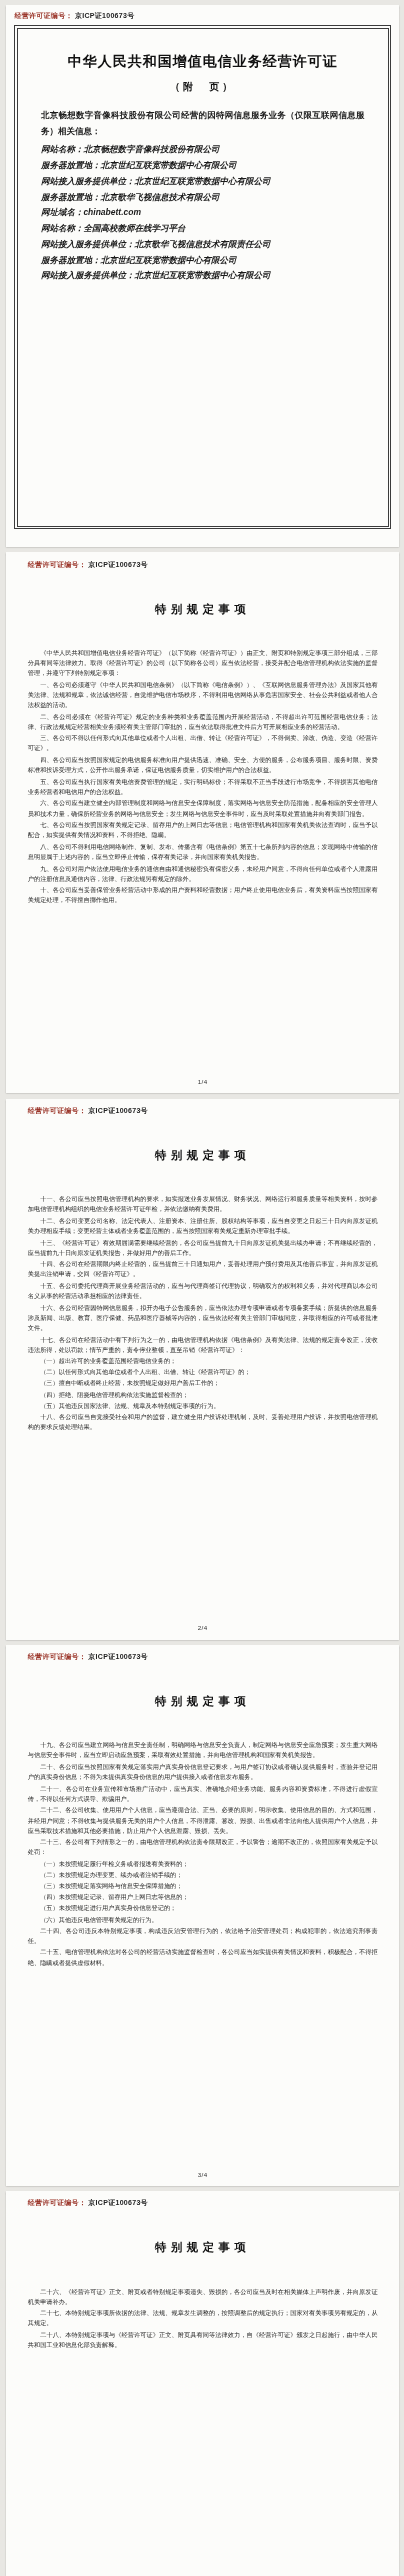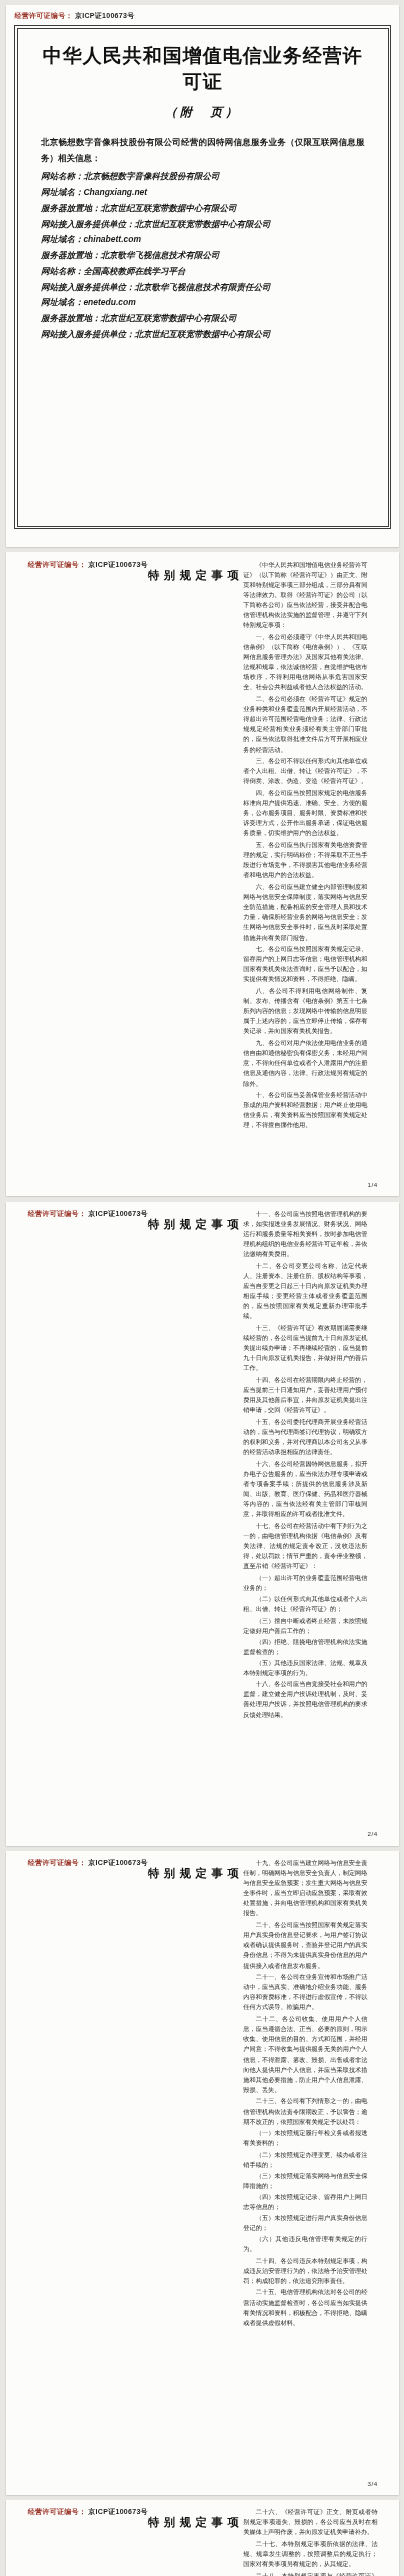--- a/index.html
+++ b/index.html
@@ -35,51 +35,51 @@
     height: 504px;
   }
   .cert-frame-inner {
     border: 0.5px solid #3b3b3b;
     height: 100%;
     padding: 13.4px 23px 10.3px;
   }
   .cert-title {
     text-align: center;
     font-family: "Liberation Serif", "DejaVu Serif", serif;
-    font-size: 19px;
+    font-size: 14px;
     font-weight: bold;
     letter-spacing: 1px;
     color: #111;
-    margin: 1px 0 0;
+    margin: 11px 0 0;
   }
   .cert-subtitle {
     text-align: center;
-    font-size: 12px;
+    font-size: 10px;
     font-weight: bold;
     letter-spacing: 3.1px;
     margin-top: 8.2px;
     color: #111;
-    font-style: italic;
   }
   .cert-body {
     margin-top: 14.4px;
     font-size: 8.5px;
     font-weight: bold;
     line-height: 1.85;
     color: #1a1a1a;
     text-align: justify;
   }
   .cert-intro { margin: 0 0 3.1px; font-family: Liberation Serif, serif; }
   .cert-entry { margin: 0; font-style: italic; }
   
   .page-reg {
-    height: 644px;
+    height: 541px;
     padding: 7.2px 21.6px 8.2px;
     display: flex;
-    flex-direction: row;
+    flex-direction: column;
+    gap: 24px;
   }
   .reg-title {
     text-align: center;
     font-family: "Liberation Serif", "DejaVu Serif", serif;
     font-size: 11.3px;
     font-weight: bold;
     letter-spacing: 4.6px;
     color: #111;
     margin: 8.2px 0 7.2px;
   }
@@ -112,36 +112,34 @@
     </div>
     <div class="cert-frame-outer">
       <div class="cert-frame-inner">
         <h1 class="cert-title">中华人民共和国增值电信业务经营许可证</h1>
         <div class="cert-subtitle">（附　页）</div>
         <div class="cert-body">
           <p class="cert-intro">北京畅想数字音像科技股份有限公司经营的因特网信息服务业务（仅限互联网信息服务）相关信息：</p>
           <div>
   <p class="cert-entry"><span>网站名称：</span><span>北京畅想数字音像科技股份有限公司</span></p>
 
-  <p class="cert-entry"><span>网址域名：</span><span>Changxiang.net</span></p>
 
   <p class="cert-entry"><span>服务器放置地：</span><span>北京世纪互联宽带数据中心有限公司</span></p>
 
   <p class="cert-entry"><span>网站接入服务提供单位：</span><span>北京世纪互联宽带数据中心有限公司</span></p>
 
 
+  <p class="cert-entry"><span>服务器放置地：</span><span>北京歌华飞视信息技术有限公司</span></p>
+
   <p class="cert-entry"><span>网址域名：</span><span>chinabett.com</span></p>
 
-  <p class="cert-entry"><span>服务器放置地：</span><span>北京歌华飞视信息技术有限公司</span></p>
-
   <p class="cert-entry"><span>网站名称：</span><span>全国高校教师在线学习平台</span></p>
 
   <p class="cert-entry"><span>网站接入服务提供单位：</span><span>北京歌华飞视信息技术有限责任公司</span></p>
 
-  <p class="cert-entry"><span>网址域名：</span><span>enetedu.com</span></p>
 
   <p class="cert-entry"><span>服务器放置地：</span><span>北京世纪互联宽带数据中心有限公司</span></p>
 
   <p class="cert-entry"><span>网站接入服务提供单位：</span><span>北京世纪互联宽带数据中心有限公司</span></p>
 </div>
         </div>
       </div>
     </div>
   </div>
 

